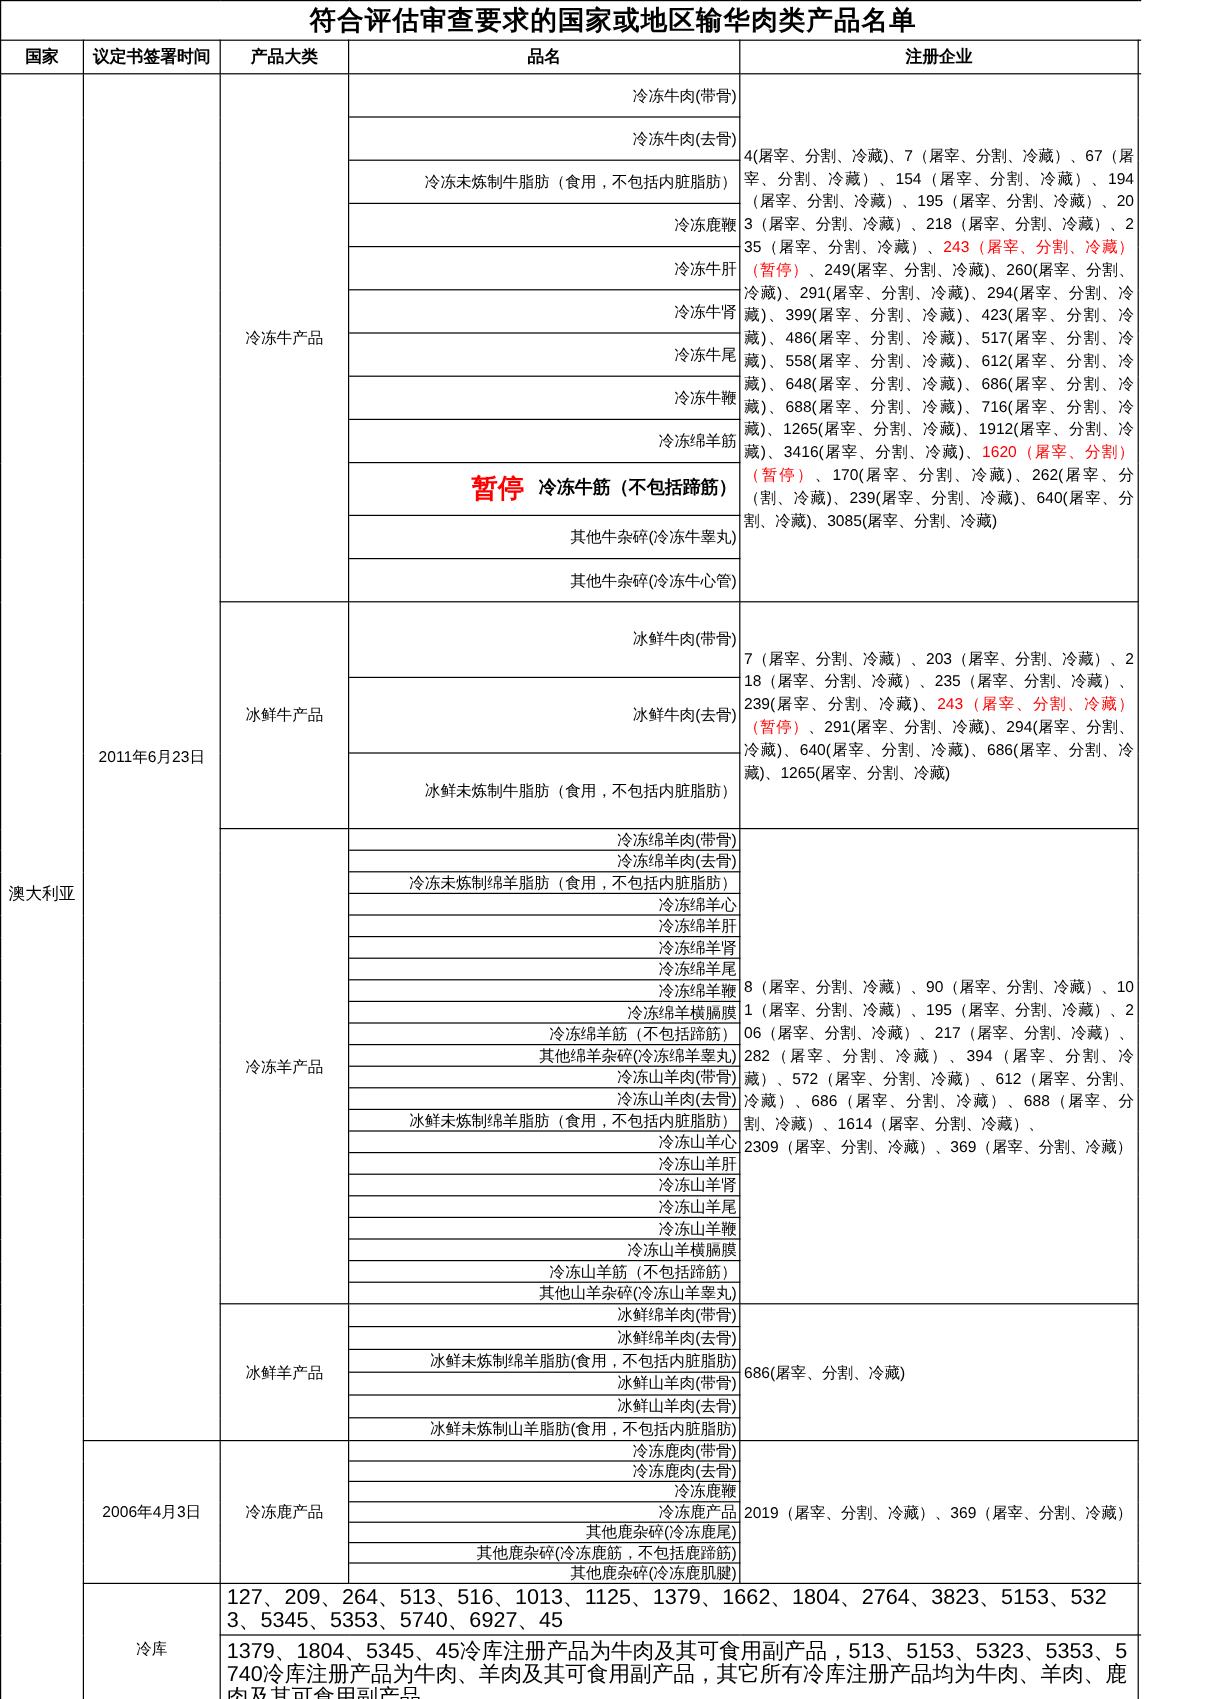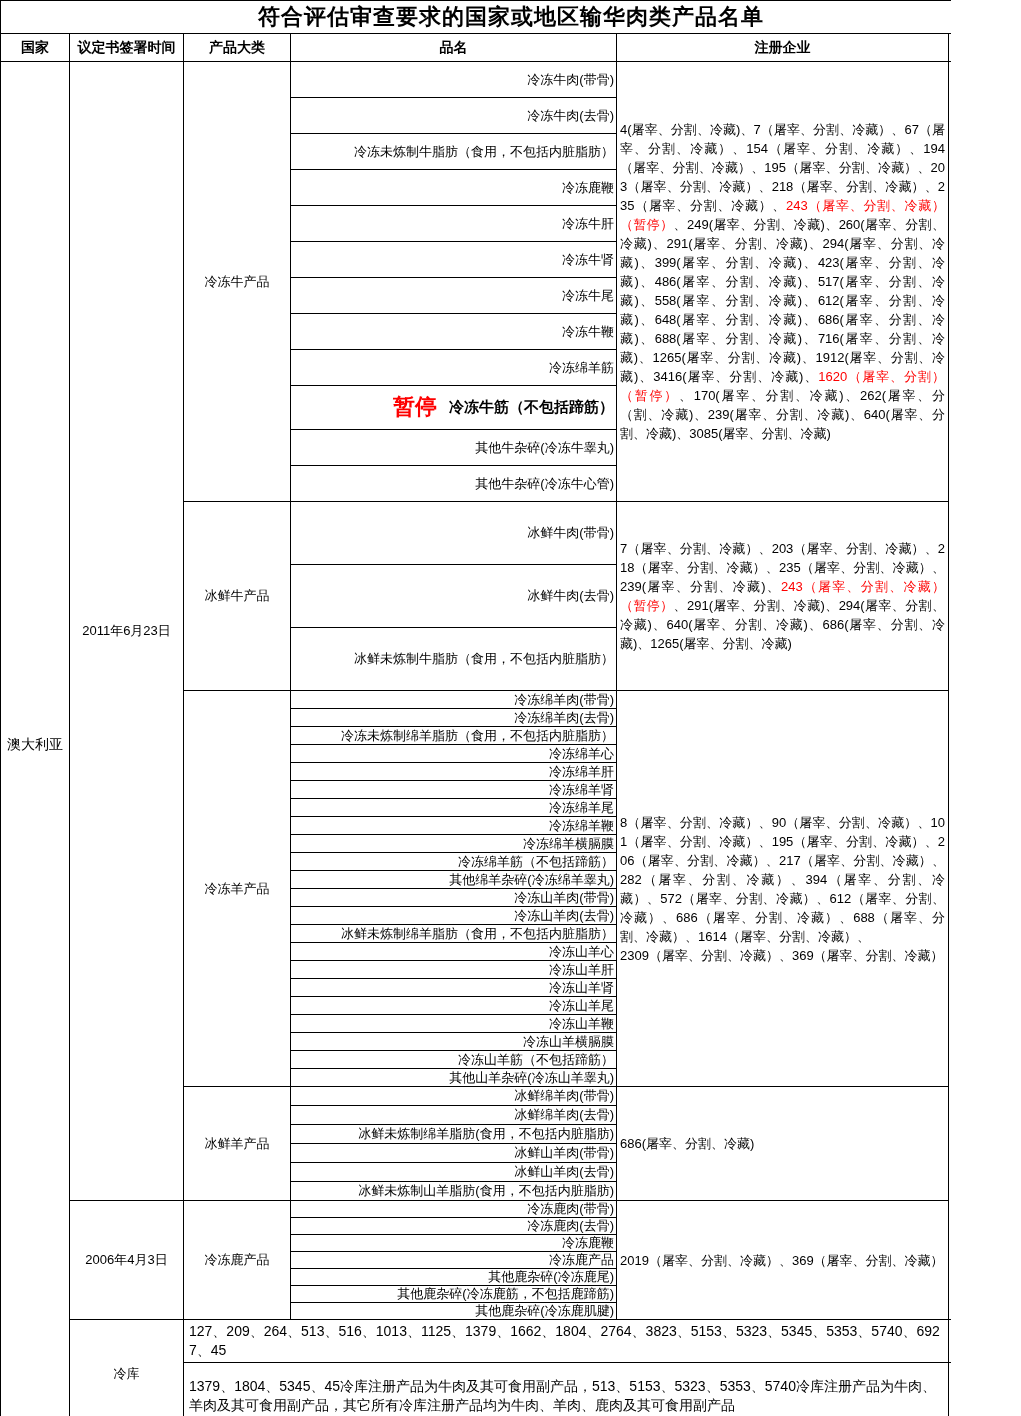--- a/index.html
+++ b/index.html
@@ -21,21 +21,21 @@
     height:25px;vertical-align:middle;
     font-size:14px;font-weight:bold;
   }
   td.c{text-align:right;vertical-align:middle;font-size:13px;padding:0 2px;line-height:1.2;}
   td.meta{text-align:center;vertical-align:middle;font-size:13px;padding:0 2px;}
   td.ent{
     text-align:justify;vertical-align:middle;font-size:13px;line-height:19px;
     padding:2px 3px;white-space:pre-wrap;word-break:break-all;
   }
   td.cold-text{
-    text-align:left;vertical-align:middle;font-size:14px;line-height:19px;
+    text-align:left;vertical-align:middle;font-size:18px;line-height:19px;
     padding:2px 5px;word-break:break-all;margin-left:28px;
   }
   .red{color:#fe0000;}
   .suspend-prefix{
     color:#fe0000;font-weight:bold;font-size:22px;margin-right:12px;vertical-align:middle;
   }
   .suspend-name{
     color:#000000;font-weight:bold;font-size:15px;vertical-align:middle;
   }
   td.status-cell{background:#fff;}

